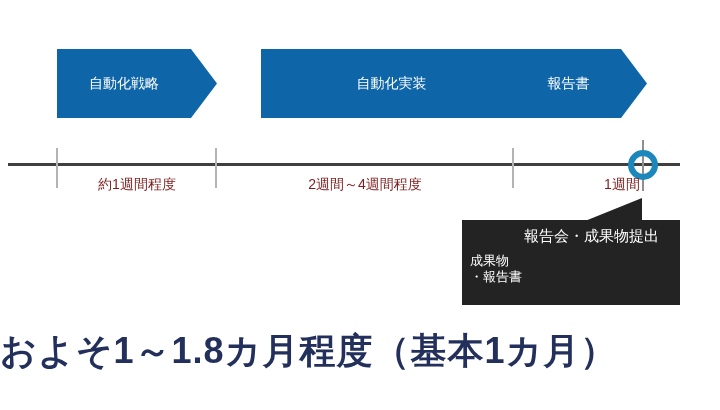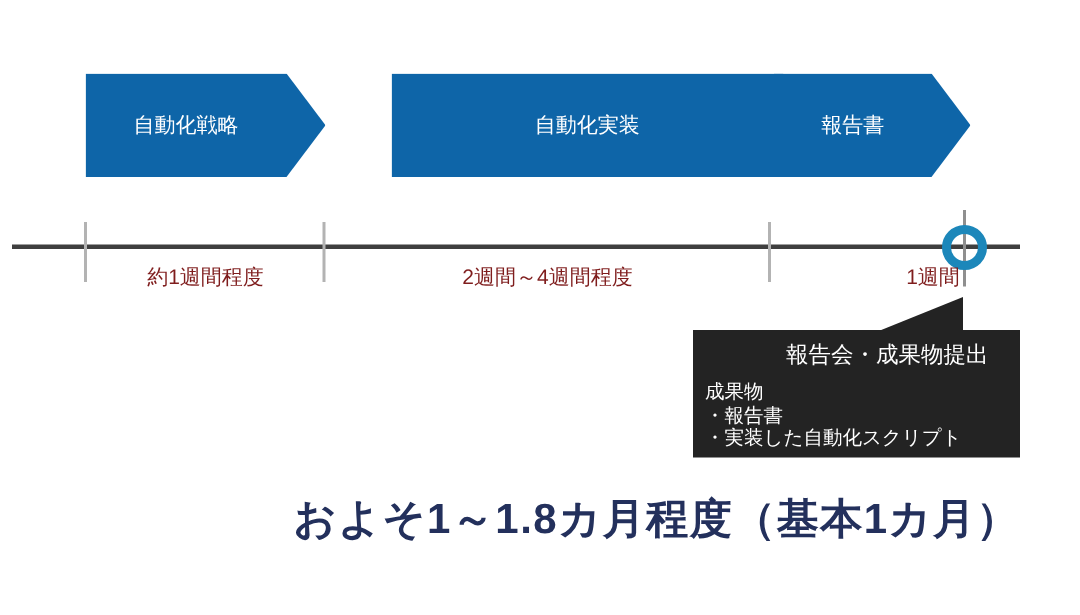--- a/index.html
+++ b/index.html
@@ -38,22 +38,22 @@
 
   
   .callout { position:absolute; left:462px; top:220px; width:218px; height:85px;
              background:#232323; color:#ffffff; box-sizing:border-box; }
   .callout-pointer { position:absolute; left:585px; top:198px; width:57px; height:23px;
              background:#232323; clip-path:polygon(100% 0, 100% 100%, 0 100%); }
   .callout-title { font-size:15px; text-align:center; margin-top:7px;margin-left:41px; }
   .callout-body { font-size:13px; line-height:15.5px; margin:7px 16px 0 8px; }
 
   
-  .summary { position:absolute; left:0; right:0; top:327px; text-align:right;
-             font-size:28px; font-weight:bold; color:#23305C; letter-spacing:1px;
+  .summary { position:absolute; left:0; right:0; top:327px; text-align:left;
+             font-size:36px; font-weight:bold; color:#23305C; letter-spacing:1px;
              white-space:nowrap; }
 </style>
 </head>
 <body>
 
 <div class="slide">
 
   <div class="chev chev-1">
     <div>自動化戦略</div>
   </div>
@@ -75,19 +75,18 @@
   <div class="dur dur-1">約1週間程度</div>
   <div class="dur dur-2">2週間～4週間程度</div>
   <div class="dur dur-3">1週間</div>
 
   <div class="callout-pointer"></div>
   <div class="callout">
     <div class="callout-title">報告会・成果物提出</div>
     <div class="callout-body">
       <div>成果物</div>
       <div>・報告書</div>
-      <div>・実装した自動化スクリプト</div>
     </div>
   </div>
 
   <div class="summary">およそ1～1.8カ月程度（基本1カ月）</div>
 
 </div>
 
 </body></html>

